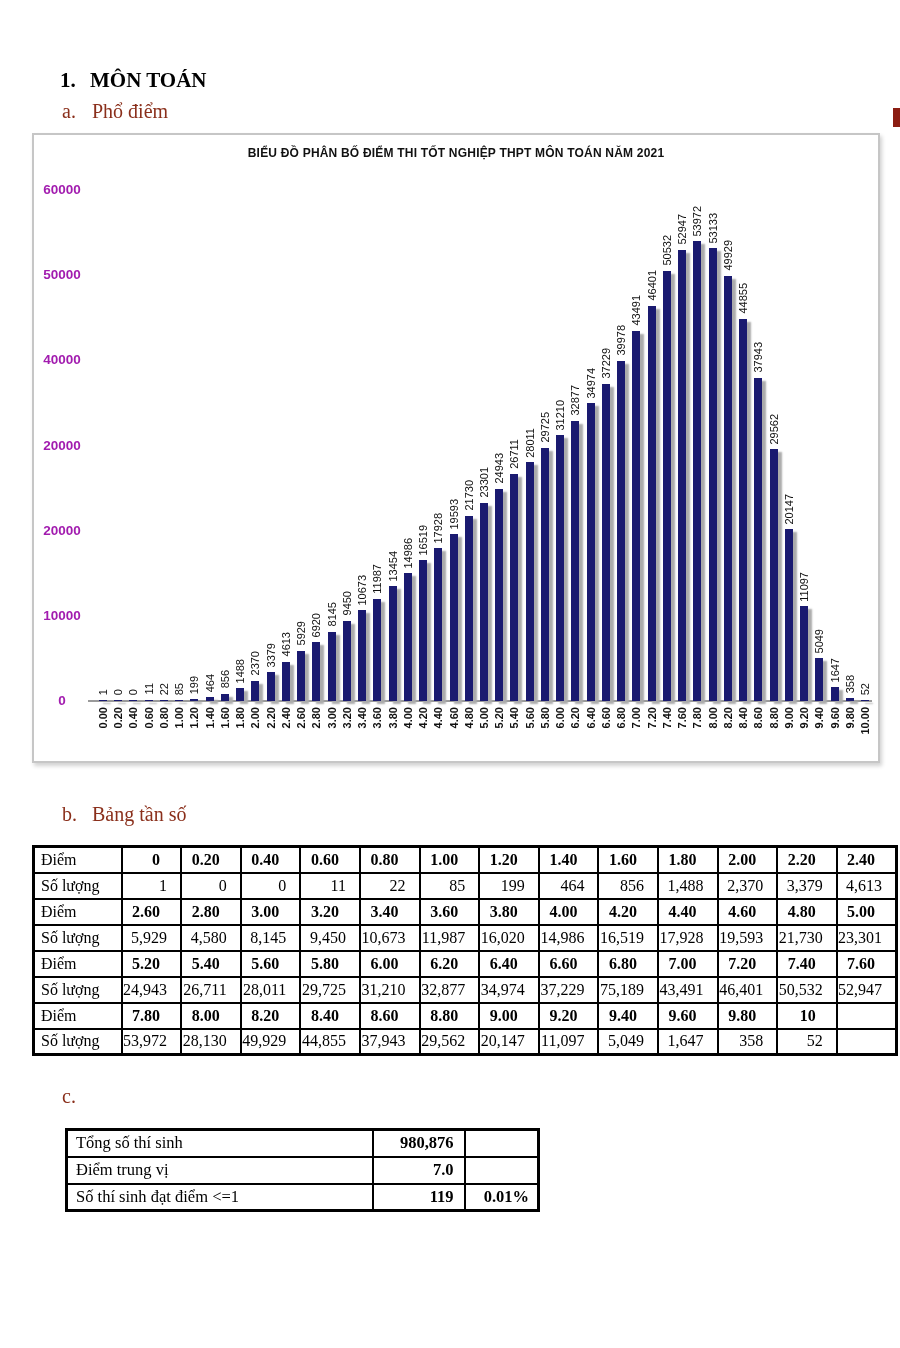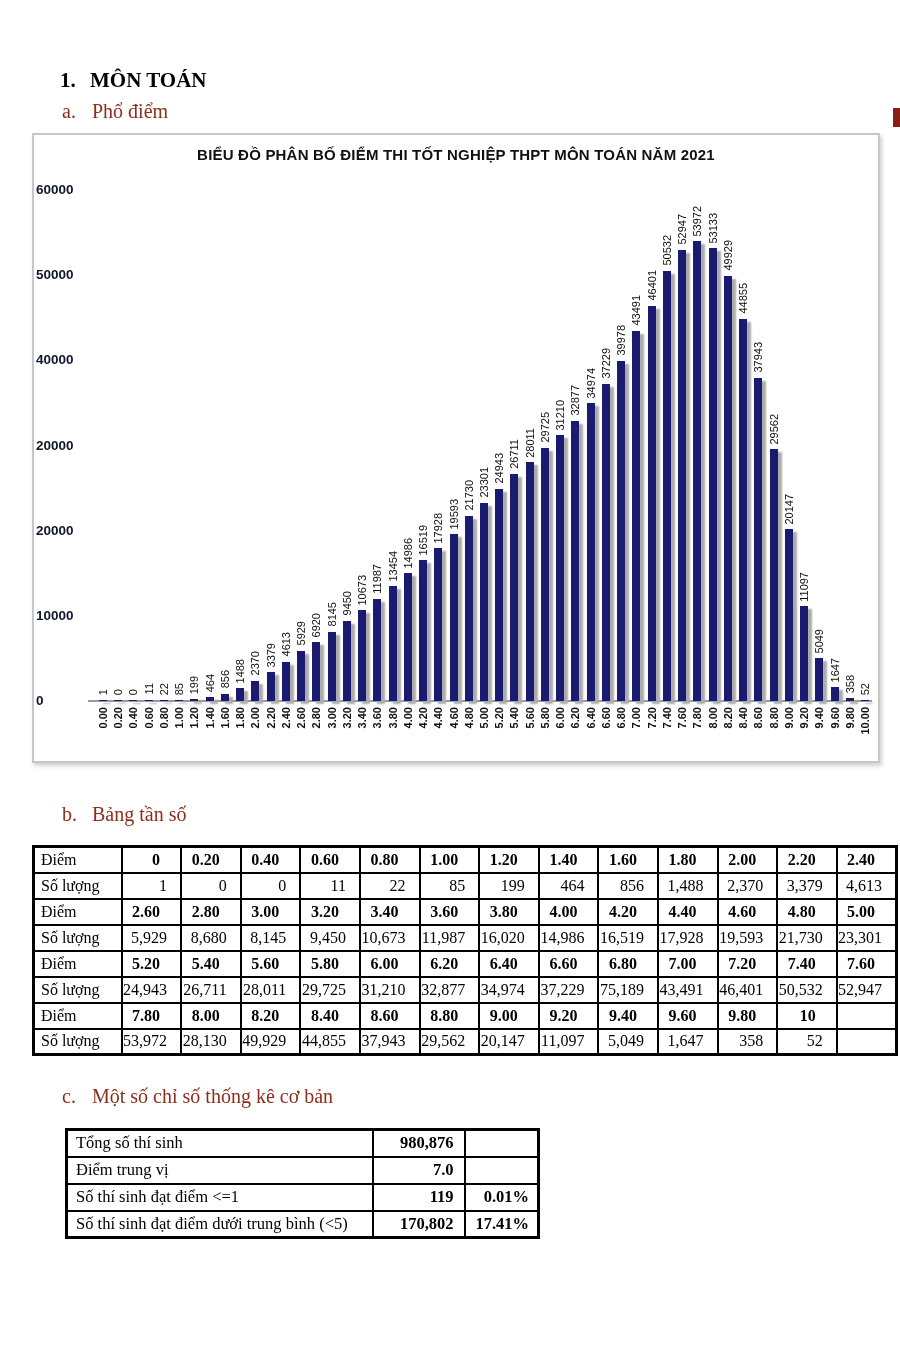--- a/index.html
+++ b/index.html
@@ -22,27 +22,27 @@
 
   
   .chart-frame {
     position:absolute; top:133px; left:32px; width:848px; height:630px;
     border:2px solid #c6c6c6; background:#fff;
     box-shadow:2px 3px 4px rgba(0,0,0,0.18);
   }
   .chart-title {
     position:absolute; top:11px; left:0; right:0; text-align:center;
     font-family:"Liberation Sans","DejaVu Sans",sans-serif;
-    font-size:15px; font-weight:bold; color:#111; letter-spacing:0.2px;
+    font-size:12px; font-weight:bold; color:#111; letter-spacing:0.2px;
   }
   .chart-plot { position:absolute; inset:0; }
   .ytick {
-    position:absolute; left:2px; width:52px; text-align:left;
+    position:absolute; left:2px; width:52px; text-align:center;
     font-family:"Liberation Sans","DejaVu Sans",sans-serif;
-    font-size:13.5px; font-weight:600; color:#0f172a; height:18px; line-height:18px;
+    font-size:13.5px; font-weight:600; color:#a21caf; height:18px; line-height:18px;
   }
   .axis-line { position:absolute; left:54px; top:565px; width:784px; height:2px; background:#9a9a9a; }
   .bar {
     position:absolute; width:8px; background:#1a1a70;
     box-shadow:4px 3px 2px #ababab;
   }
   .vlabel, .xlabel {
     position:absolute; writing-mode:vertical-rl; transform:rotate(180deg);
     width:16px; line-height:16px; white-space:nowrap;
     font-family:"Liberation Sans","DejaVu Sans",sans-serif; color:#111;
@@ -315,21 +315,21 @@
           <td class="dc">4.00</td>
           <td class="dc">4.20</td>
           <td class="dc">4.40</td>
           <td class="dc">4.60</td>
           <td class="dc">4.80</td>
           <td class="dc">5.00</td>
         </tr>
         <tr>
           <td class="rl">Số lượng</td>
           <td class="sc">5,929</td>
-          <td class="sc">8,680</td>
+          <td class="sc">4,580</td>
           <td class="sc">8,145</td>
           <td class="sc">9,450</td>
           <td class="sc">10,673</td>
           <td class="sc">11,987</td>
           <td class="sc">16,020</td>
           <td class="sc">14,986</td>
           <td class="sc">16,519</td>
           <td class="sc">17,928</td>
           <td class="sc">19,593</td>
           <td class="sc">21,730</td>
@@ -397,21 +397,20 @@
           <td class="sc">1,647</td>
           <td class="sc">358</td>
           <td class="sc">52</td>
           <td class="sc"></td>
         </tr>
       </tbody>
   </table>
 
   <div class="heading hsub hc">
     <span class="num">c.</span>
-    <span>Một số chỉ số thống kê cơ bản</span>
   </div>
 
   <table class="stats-table">
     <colgroup>
         <col class="s0">
         <col class="s1">
         <col class="s2">
       </colgroup>
     <tbody>
         <tr>
@@ -422,22 +421,17 @@
         <tr>
           <td class="sl">Điểm trung vị</td>
           <td class="sv">7.0</td>
           <td class="sp"></td>
         </tr>
         <tr>
           <td class="sl">Số thí sinh đạt điểm &lt;=1</td>
           <td class="sv">119</td>
           <td class="sp">0.01%</td>
         </tr>
-        <tr>
-          <td class="sl">Số thí sinh đạt điểm dưới trung bình (&lt;5)</td>
-          <td class="sv">170,802</td>
-          <td class="sp">17.41%</td>
-        </tr>
       </tbody>
   </table>
 
   <div class="edge-marker"></div>
 </div>
 
 </body></html>

